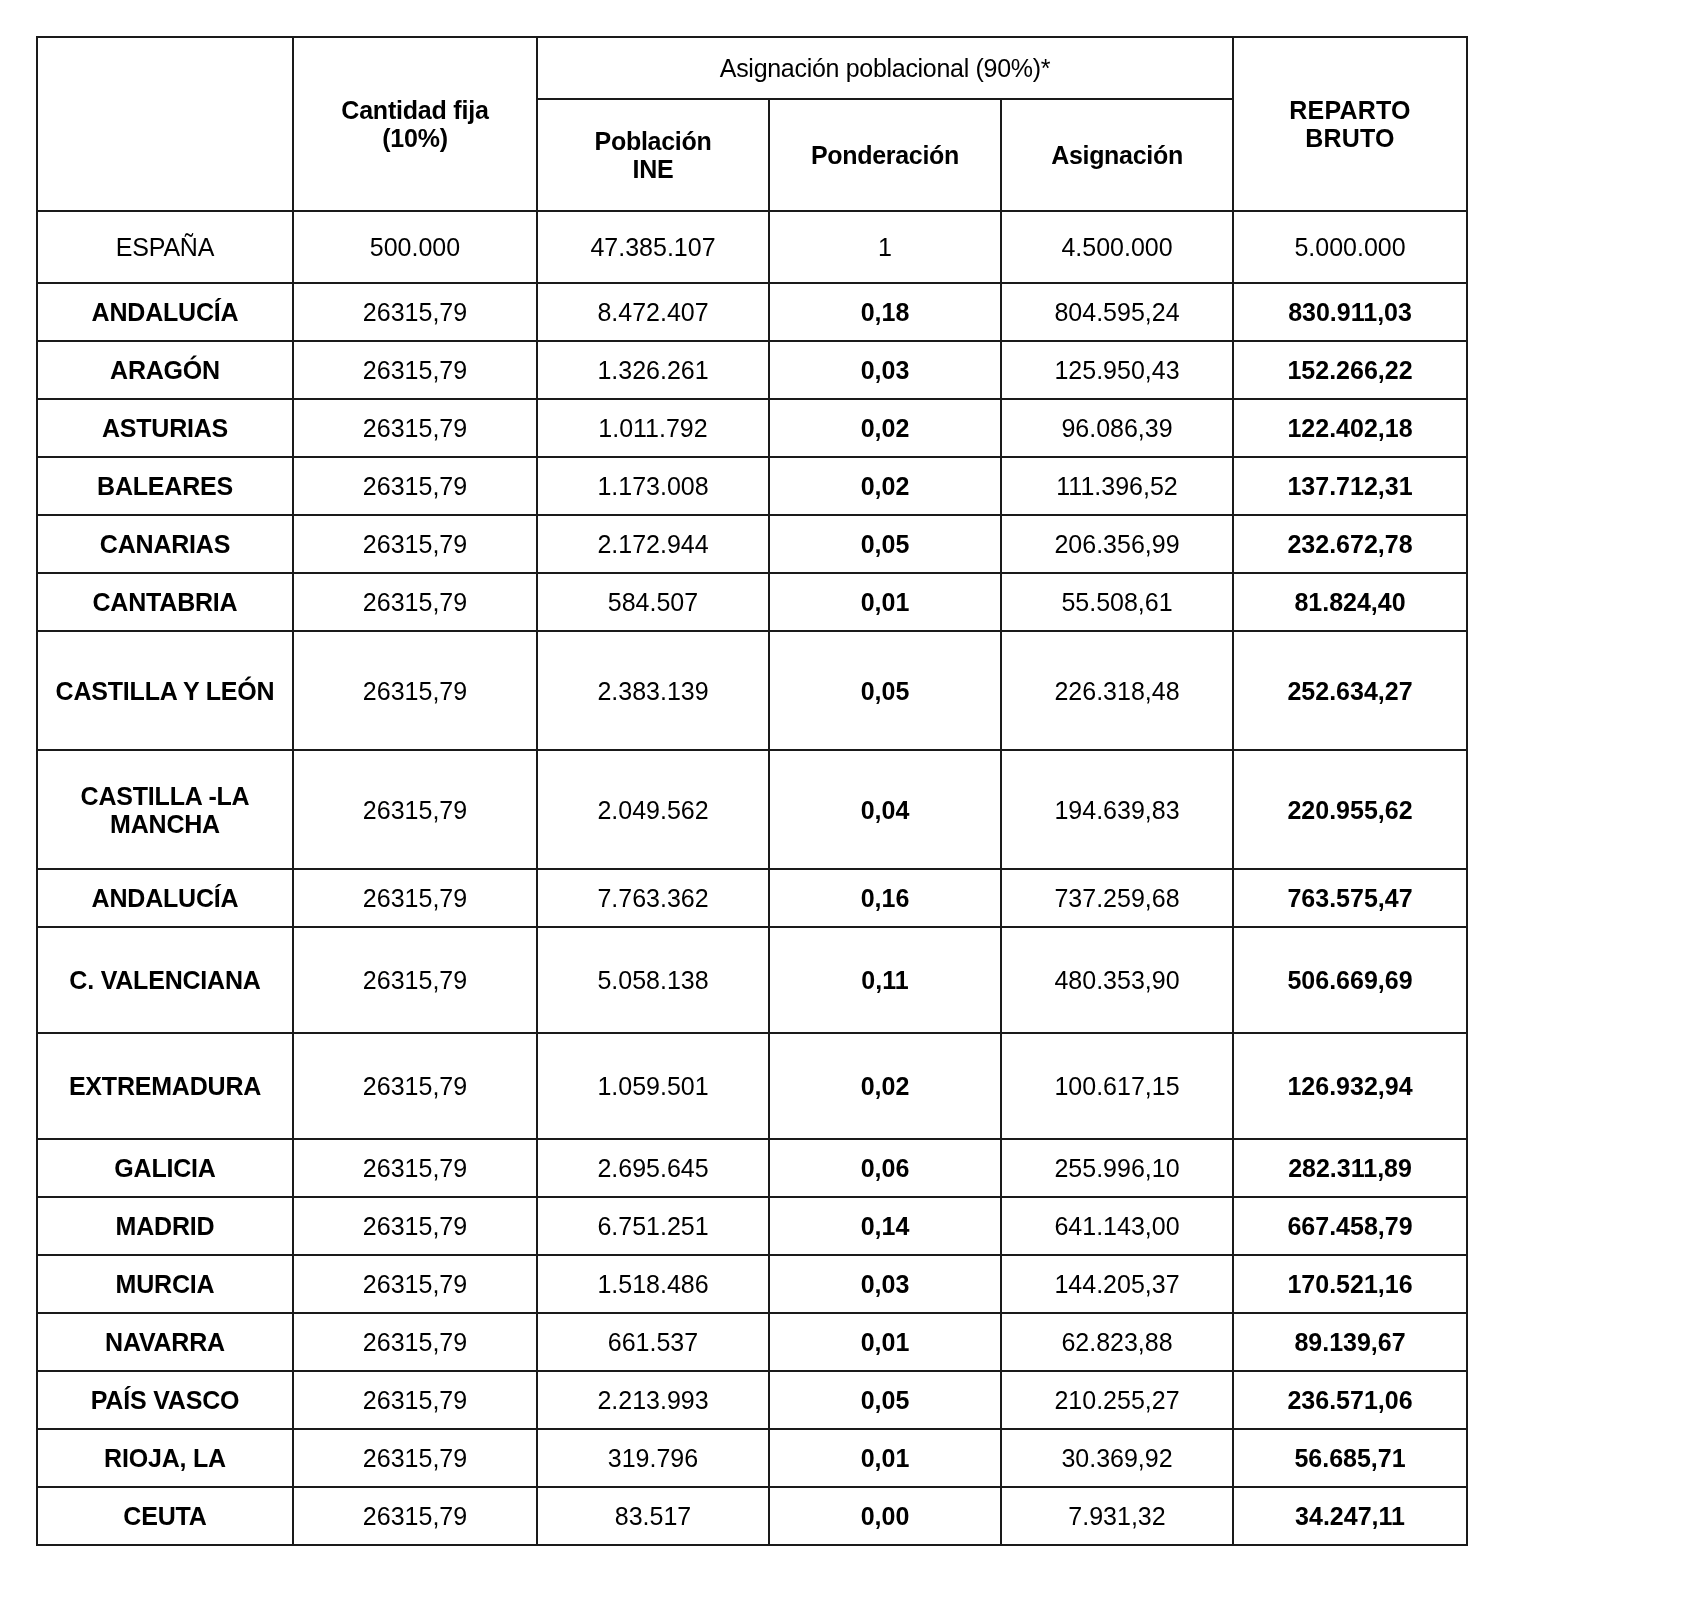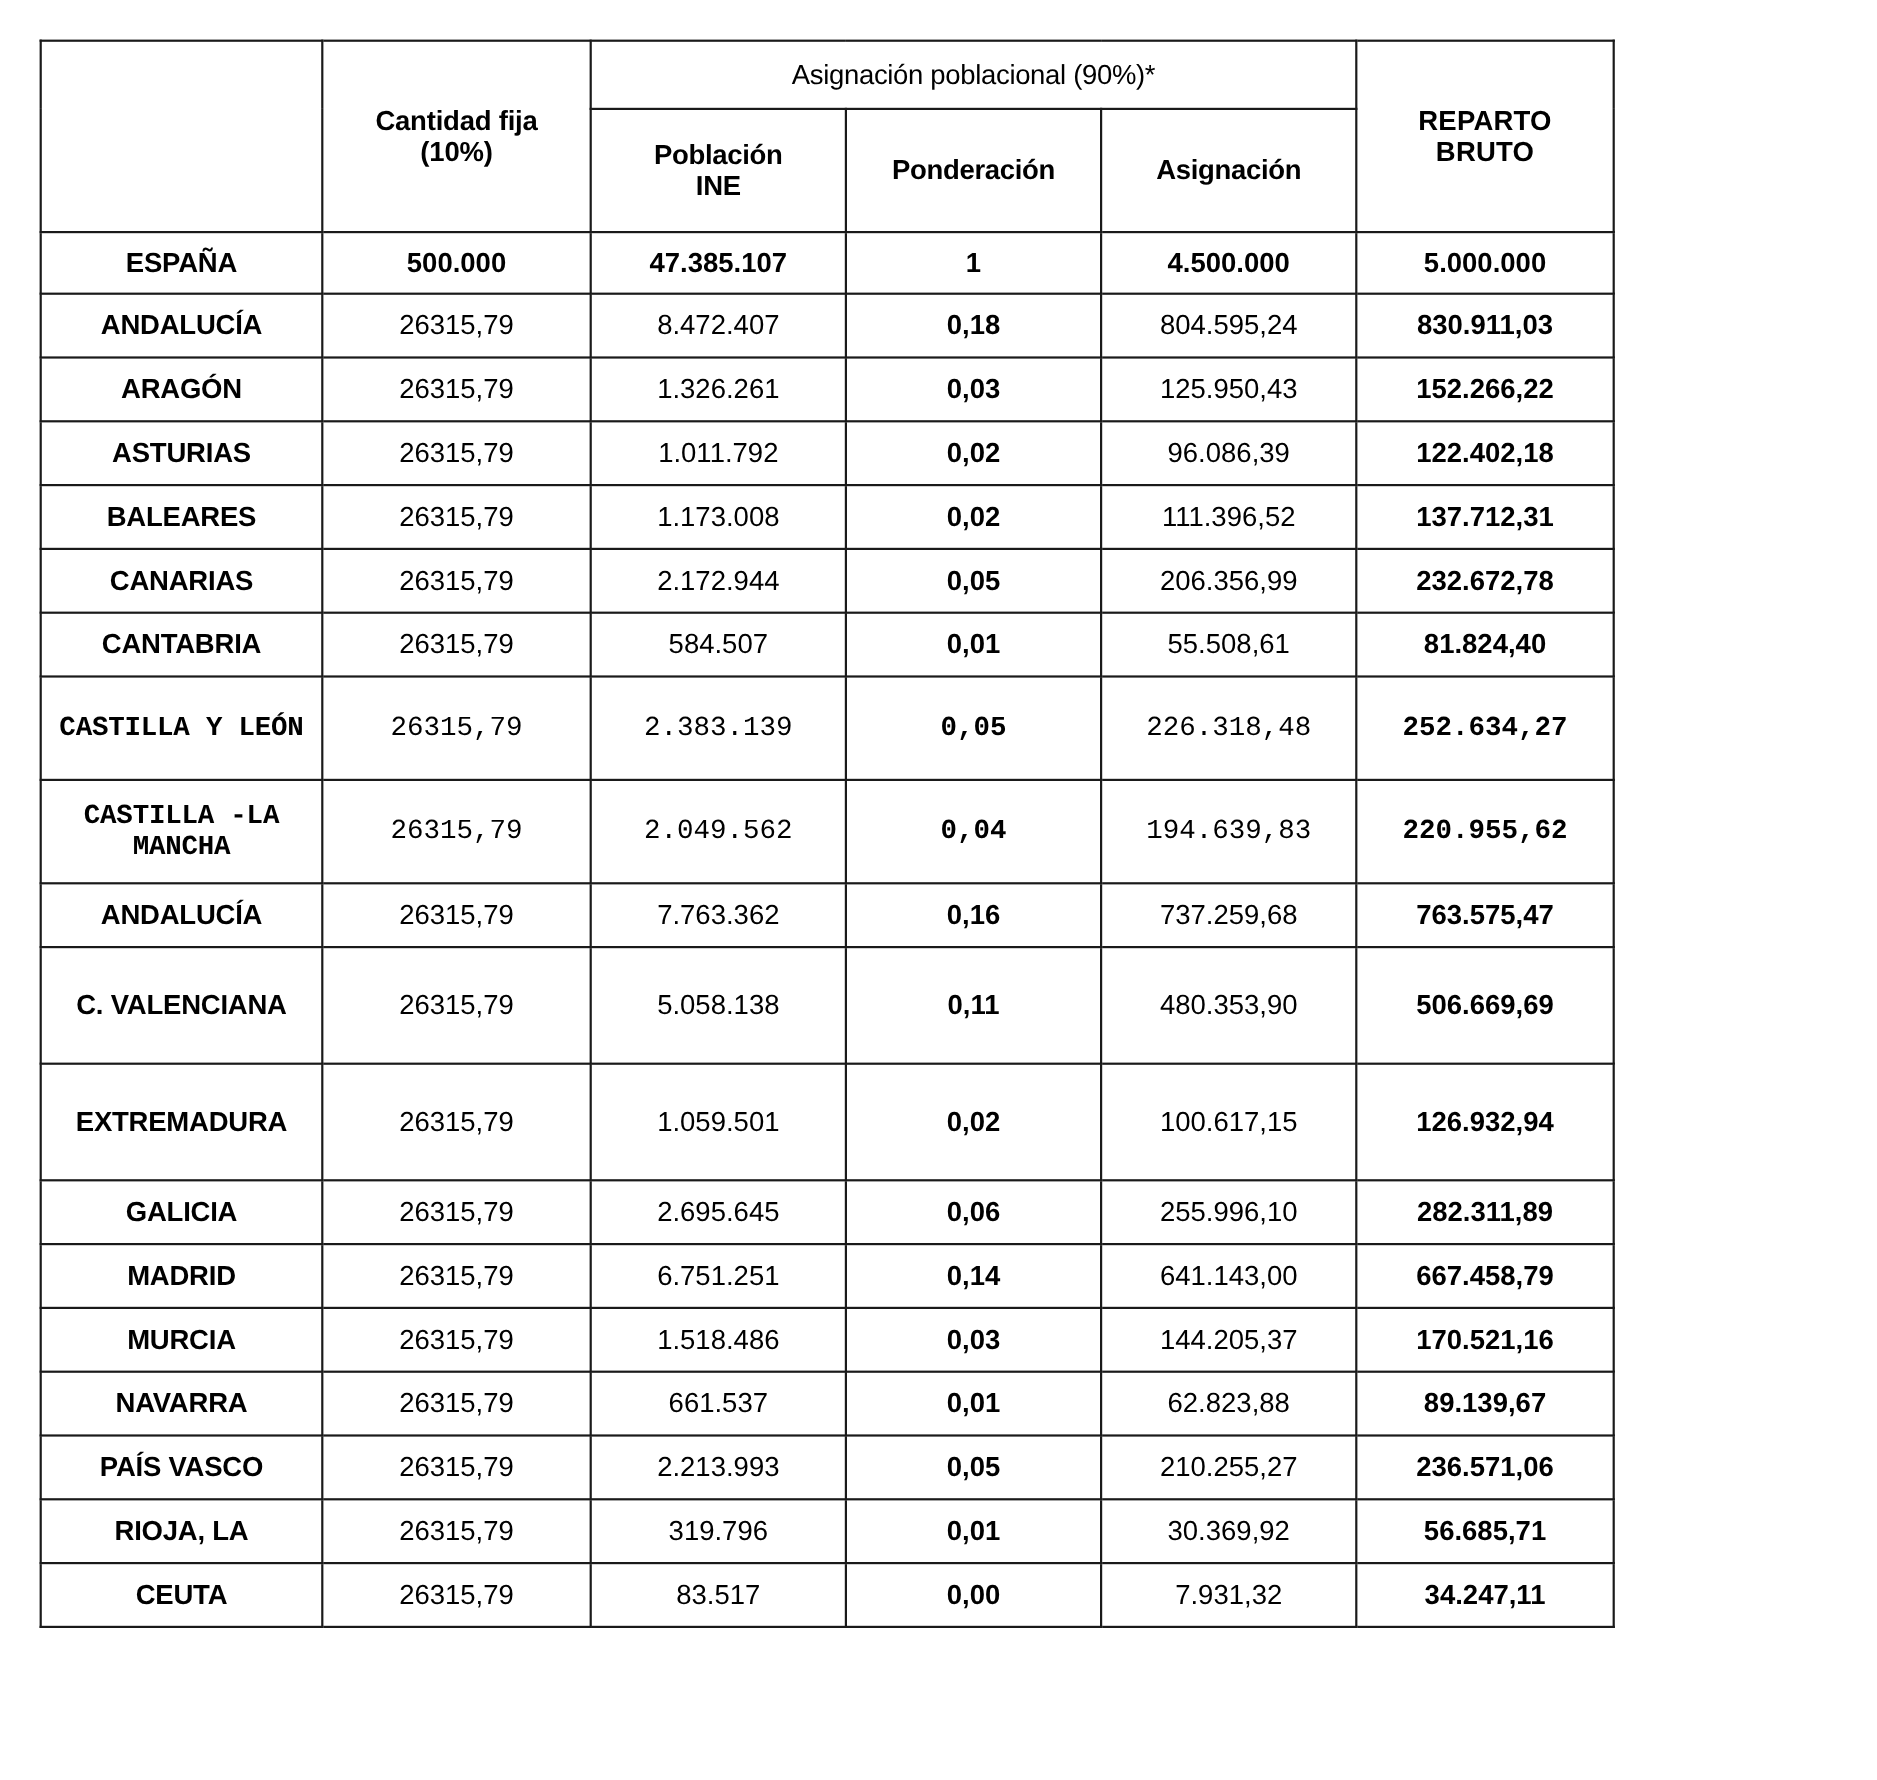--- a/index.html
+++ b/index.html
@@ -105,24 +105,24 @@
     font-size: 25px;
     font-variant-numeric: tabular-nums;
   }
   td.num-strong {
     font-weight: bold;
   }
   td.bruto {
     font-weight: bold;
     font-size: 25px;
   }
-  tr.row-espana td { font-weight: bold; height: 56px; }
+  tr.row-espana td { font-weight: normal; height: 72px; }
 
   tr.data-row td { height: 58px; }
-  tr.data-row.tall td { height: 94px; font-family: Liberation Mono, monospace; }
+  tr.data-row.tall td { height: 119px; }
   tr.data-row.xtall td { height: 106px; margin-top: 28px; }
 </style>
 </head>
 <body>
 
 <div class="page">
   <div class="table-wrap">
     <table class="reparto">
       <colgroup>
         <col class="c-region">

